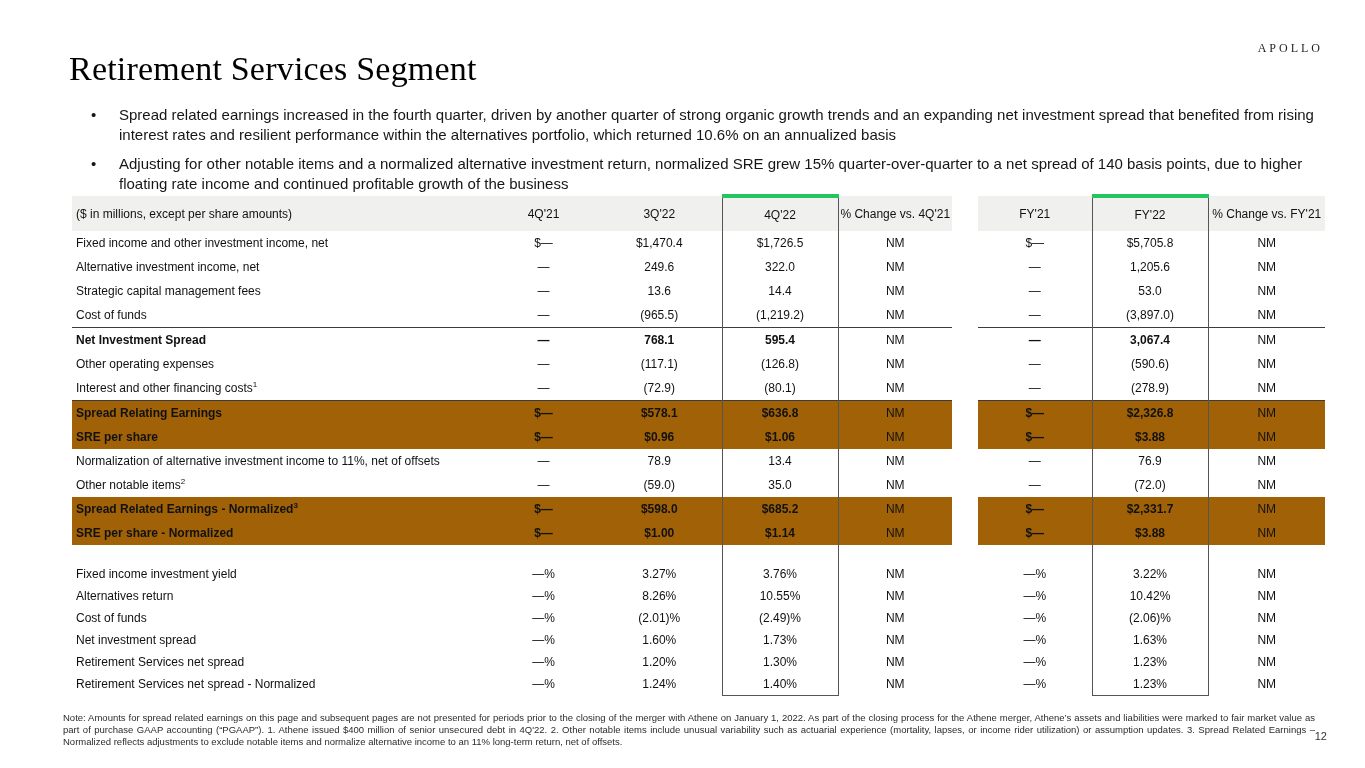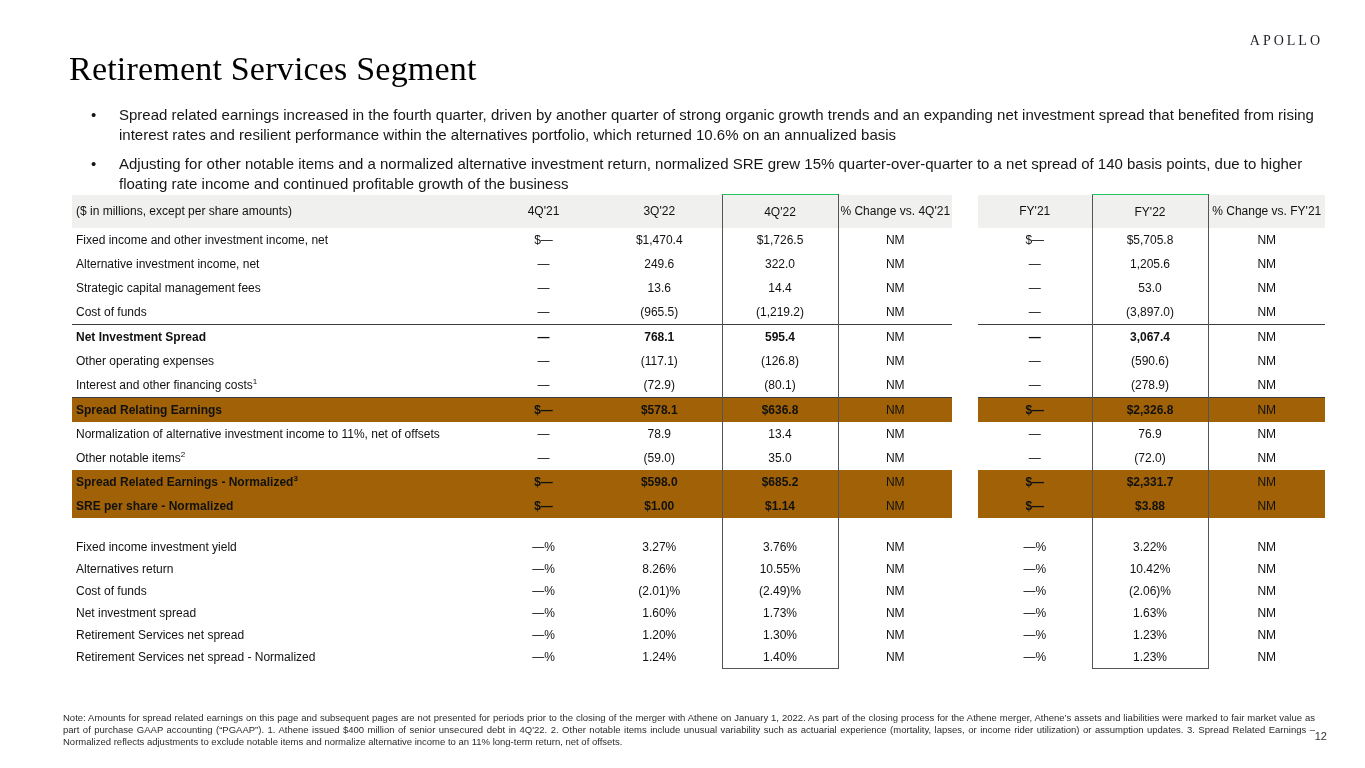--- a/index.html
+++ b/index.html
@@ -1,19 +1,19 @@
 <!DOCTYPE html>
 <html><head>
 <meta charset="utf-8">
 <style>
   html,body{margin:0;padding:0;background:#fff;}
   .slide{position:relative;width:1365px;height:768px;background:#fff;overflow:hidden;
          font-family:"Liberation Sans",sans-serif;color:#111;}
-  .logo{position:absolute;top:33px;right:42px;font-family:"Liberation Serif",serif;
-        font-size:14px;letter-spacing:3px;color:#1e1e28;font-weight:500;}
+  .logo{position:absolute;top:41px;right:42px;font-family:"Liberation Serif",serif;
+        font-size:12px;letter-spacing:3px;color:#1e1e28;font-weight:500;}
   .title{position:absolute;left:69px;top:50px;margin:0;font-family:"Liberation Serif",serif;
          font-weight:400;font-size:34px;color:#000;letter-spacing:0.2px;}
   .bullets{position:absolute;left:76px;top:93px;width:1240px;margin:12px;padding:0;list-style:none;}
   .bullets li{position:relative;padding-left:31px;font-size:15px;line-height:20px;color:#161616;margin-bottom:9px;}
   .bullets li::before{content:"\2022";position:absolute;left:3px;top:0;font-size:15px;}
   table.fin{position:absolute;left:72px;top:194px;width:1253px;border-collapse:collapse;
             table-layout:fixed;font-size:12px;color:#111;}
   col.c-label{width:418px;} col.c-q421{width:107px;} col.c-q322{width:125px;}
   col.c-q422{width:116px;} col.c-chg{width:114px;} col.c-spacer{width:26px;}
   col.c-fy21{width:114px;} col.c-fy22{width:116px;} col.c-chgfy{width:117px;}
@@ -21,21 +21,21 @@
   thead th{background:#f0f0ee;height:33px;line-height:14px;font-size:12px;}
   thead th.spacer{background:transparent;}
   thead th.label-h{text-align:left;padding-left:4px;}
   tbody td{height:24px;}
   tbody tr.compact td{height:22px;}
   tbody tr.gap td{height:18px;}
   td.label{text-align:left;padding-left:4px;padding-right:8px;line-height:14px;}
   .b{font-weight:bold;}
   sup{font-size:8px;line-height:0;}
   .boxed{border-left:1px solid #555;border-right:1px solid #555;}
-  thead th.boxed{border-top:1px solid #22c55e;}
+  thead th.boxed{border-top:4px solid #22c55e;}
   tr.last td.boxed{border-bottom:1px solid #555;}
   tr.shaded td:not(.spacer){background:#a16207;}
   tr.top-rule td:not(.spacer){border-top:1px solid #3c3c3c;}
   .footnote{position:absolute;left:63px;top:712px;width:1252px;margin:0;font-size:9.5px;
             line-height:12px;color:#2b2b2b;text-align:justify;}
   .page-number{position:absolute;right:38px;top:730px;font-size:11px;color:#333;}
 </style>
 </head>
 <body>
 
@@ -154,20 +154,31 @@
           <td class="c-label label b">Spread Relating Earnings</td>
           <td class="c-q421 b">$—</td>
           <td class="c-q322 b">$578.1</td>
           <td class="c-q422 boxed b">$636.8</td>
           <td class="c-chg">NM</td>
           <td class="c-spacer spacer"></td>
           <td class="c-fy21 b">$—</td>
           <td class="c-fy22 boxed b">$2,326.8</td>
           <td class="c-chgfy">NM</td>
         </tr>
+        <tr class="shaded">
+          <td class="c-label label b">SRE per share</td>
+          <td class="c-q421 b">$—</td>
+          <td class="c-q322 b">$0.96</td>
+          <td class="c-q422 boxed b">$1.06</td>
+          <td class="c-chg">NM</td>
+          <td class="c-spacer spacer"></td>
+          <td class="c-fy21 b">$—</td>
+          <td class="c-fy22 boxed b">$3.88</td>
+          <td class="c-chgfy">NM</td>
+        </tr>
         <tr>
           <td class="c-label label">Normalization of alternative investment income to 11%, net of offsets</td>
           <td class="c-q421">—</td>
           <td class="c-q322">78.9</td>
           <td class="c-q422 boxed">13.4</td>
           <td class="c-chg">NM</td>
           <td class="c-spacer spacer"></td>
           <td class="c-fy21">—</td>
           <td class="c-fy22 boxed">76.9</td>
           <td class="c-chgfy">NM</td>

